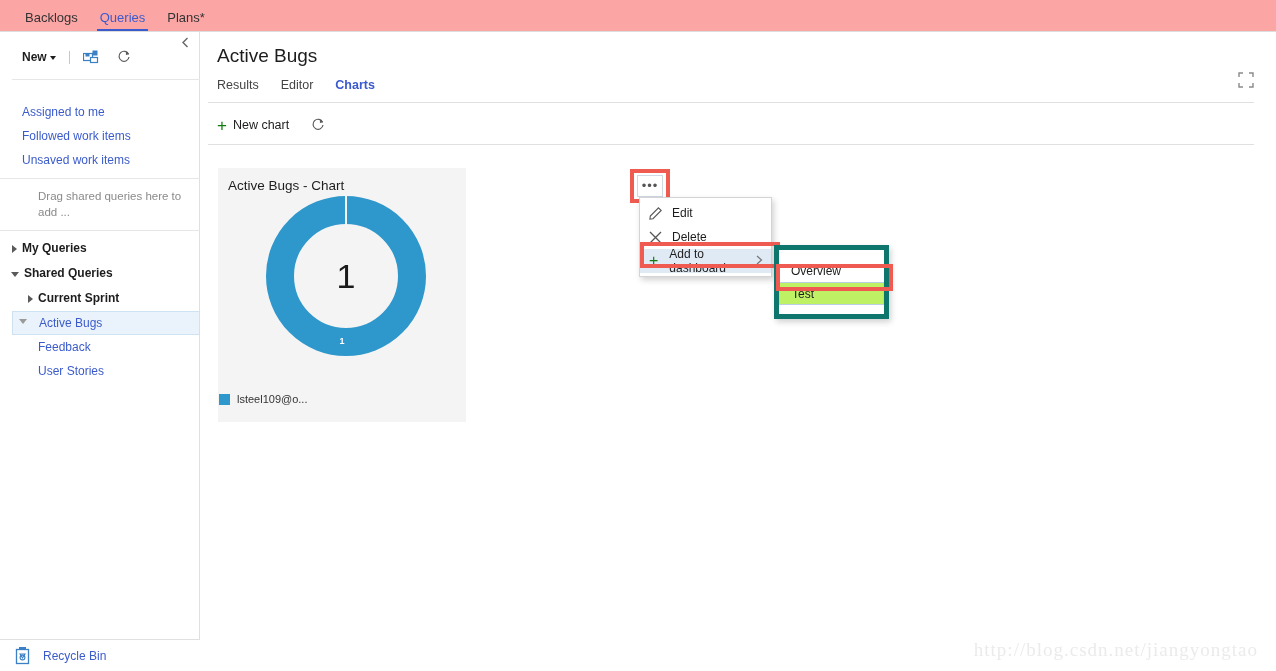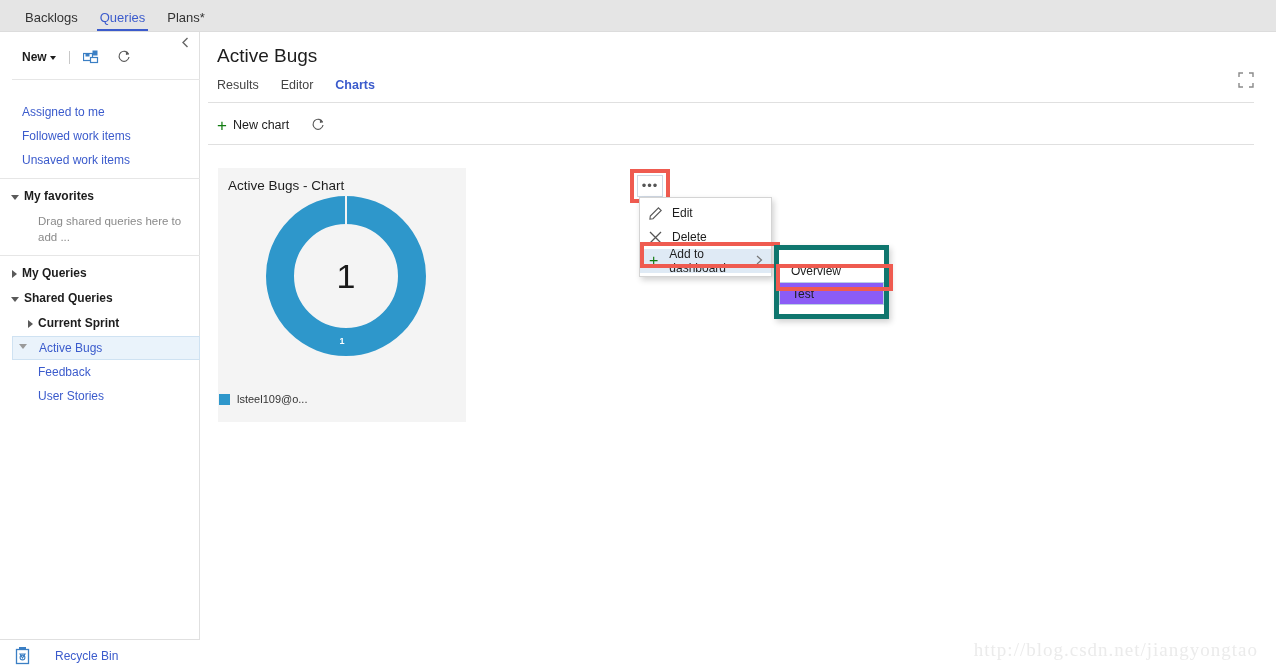--- a/index.html
+++ b/index.html
@@ -7,21 +7,21 @@
     width: 1276px; height: 671px;
     font-family: "Liberation Sans", sans-serif;
     background: #ffffff;
     overflow: hidden;
   }
   #app { position: relative; width: 1276px; height: 671px; }
 
   
   .topnav {
     position: absolute; top: 0; left: 0; width: 1276px; height: 32px;
-    background: #e5e5e5; border-bottom: 1px solid #dcdcdc;
+    background: #fca5a5; border-bottom: 1px solid #dcdcdc;
     display: flex; align-items: flex-end; padding-left: 14px;
   }
   .topnav-item {
     font-size: 13px; color: #333; padding: 0 11px 7px 11px;
     cursor: pointer; position: relative; line-height: 13px;
   }
   .topnav-item.active { color: #3b5bcc; }
   .topnav-item.active::after {
     content: ""; position: absolute; left: 8px; right: 8px; bottom: 0;
     height: 2px; background: #3b5bcc;
@@ -93,21 +93,21 @@
     border-top: 5px solid #9a9a9a;
   }
   .sb-sub-group {
     display: flex; align-items: center; font-size: 12px; font-weight: bold;
     color: #1d1d1d; padding: 5px 0 5px 38px; cursor: pointer; line-height: 15px;
   }
 
   .recycle-bar {
     position: absolute; bottom: 0; left: 0; width: 200px; height: 32px;
     border-top: 1px solid #e0e0e0; display: flex; align-items: center;
-    padding-left: 14px; gap: 24px; background: #fff; cursor: pointer;
+    padding-left: 14px; gap: 12px; background: #fff; cursor: pointer;
   }
   .recycle-label { font-size: 12px; color: #3b5bcc; }
 
   
   .main { position: absolute; top: 32px; left: 200px; width: 1076px; height: 639px; background: #fff; }
   .page-title { font-size: 19px; color: #1d1d1d; padding: 12px 0 0 17px; line-height: 24px; }
   .tabs { display: flex; align-items: center; padding: 9px 0 0 17px; gap: 22px; }
   .tab { font-size: 12.5px; color: #444; cursor: pointer; line-height: 16px; }
   .tab.active { color: #3b5bcc; font-weight: bold; }
   .tabs-rule { margin-top: 9px; width: 1046px; height: 1px; background: #e0e0e0; margin-left: 8px; }
@@ -184,21 +184,21 @@
   
   .sub-menu {
     position: absolute; left: 574px; top: 213px; width: 115px;
     background: #fff; border: 5px solid #0f766e;
     box-shadow: 2px 3px 6px rgba(0,0,0,0.18); padding: 9px 0;
   }
   .sub-item {
     height: 23px; display: flex; align-items: center; padding-left: 12px;
     font-size: 12px; color: #1d1d1d; cursor: pointer;
   }
-  .sub-item.selected { background: #8b5cf6; border: 1px solid #b9cfe4; }
+  .sub-item.selected { background: #bef264; border: 1px solid #b9cfe4; }
   .sub-hl-box {
     position: absolute; left: 576px; top: 232px; width: 117px; height: 27px;
     border: 4px solid #ef5b50; pointer-events: none;
   }
 
   .watermark {
     position: absolute; right: 18px; bottom: 10px;
     font-family: "Liberation Serif", serif; font-size: 19px;
     color: #ebebeb; letter-spacing: 1px; white-space: nowrap;
   }
@@ -246,24 +246,20 @@
     <div class="sb-toolbar-sep"></div>
 
     <div style="margin-top:20px">
       <a class="sb-link">Assigned to me</a>
       <a class="sb-link">Followed work items</a>
       <a class="sb-link">Unsaved work items</a>
     </div>
     <div class="sb-sep2"></div>
 
     <div style="margin-top:5px">
-      <div class="sb-group">
-        <span class="tri-down"></span>
-        <span>My favorites</span>
-      </div>
 
       <div class="sb-hint">Drag shared queries here to add ...</div>
     </div>
 
     <div class="sb-sep2"></div>
 
     <div style="margin-top:5px">
       <div class="sb-group">
         <span class="tri-right"></span>
         <span>My Queries</span>

